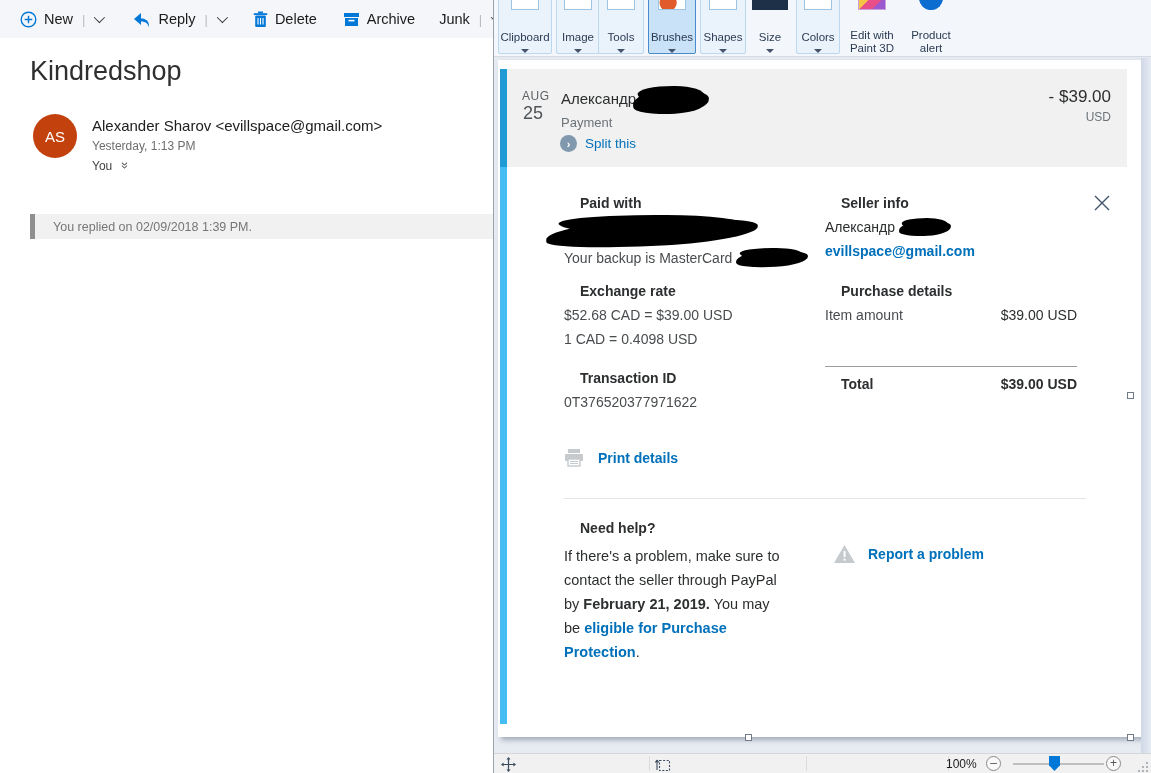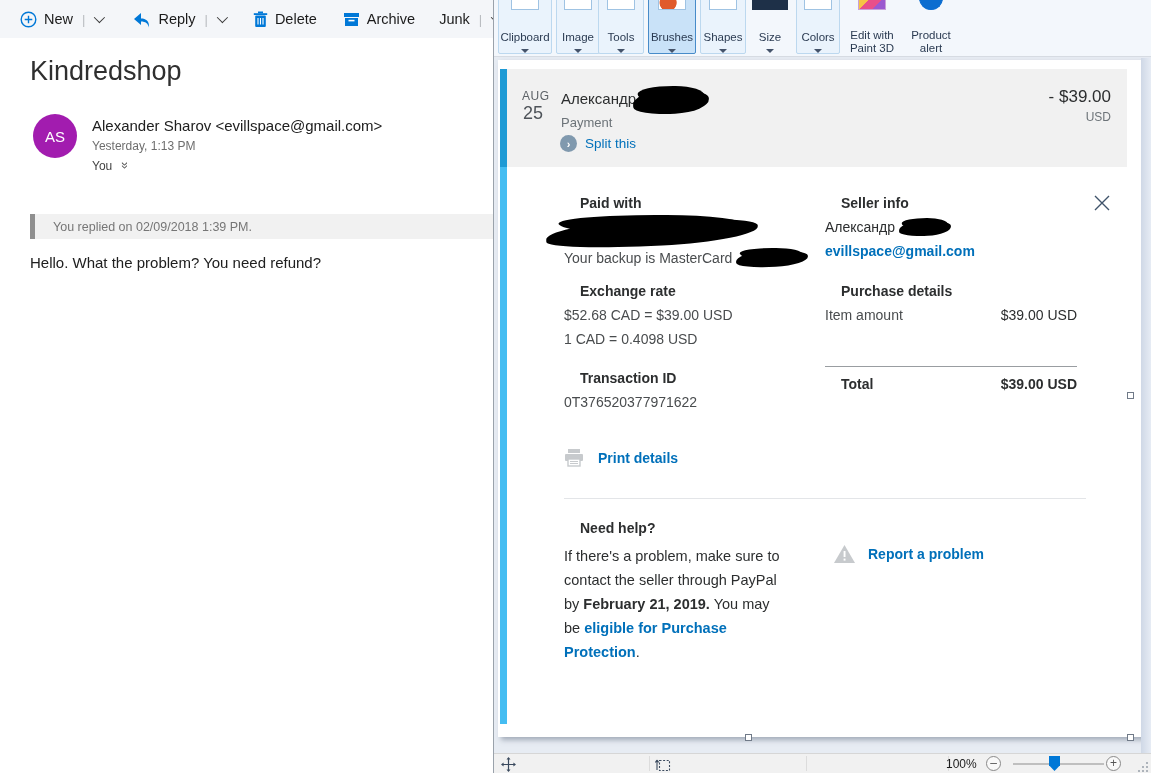--- a/index.html
+++ b/index.html
@@ -8,21 +8,21 @@
   .abs{position:absolute;}
 
   
   #mail-pane{left:0;top:0;width:493px;height:773px;background:#fff;}
   #mail-toolbar{left:0;top:0;width:493px;height:38px;background:#f4f6f9;display:flex;align-items:center;}
   .tb-item{display:flex;align-items:center;gap:7px;color:#1b1b1b;font-size:14.5px;white-space:nowrap;}
   .tb-sep{color:#b9bcc0;font-size:13px;margin:0 2px;}
   .chev{width:7px;height:7px;border-right:1.6px solid #3a3a3a;border-bottom:1.6px solid #3a3a3a;
         transform:rotate(45deg) translateY(-2px);display:inline-block;}
   #mail-subject{left:30px;top:56px;font-size:27px;color:#2f2f2f;}
-  #avatar{left:33px;top:114px;width:44px;height:44px;border-radius:50%;background:#a21caf;
+  #avatar{left:33px;top:114px;width:44px;height:44px;border-radius:50%;background:#c2410c;
           color:#fff;font-size:15px;display:flex;align-items:center;justify-content:center;}
   #msg-from{left:92px;top:117px;font-size:15px;color:#202020;}
   #msg-date{left:92px;top:139px;font-size:12px;color:#6e6e6e;}
   #msg-to{left:92px;top:158px;font-size:12px;color:#444;display:flex;gap:8px;align-items:center;}
   .dbl-chev{display:inline-block;transform:rotate(-90deg);color:#555;font-size:13px;}
   #reply-banner{left:30px;top:214px;width:461px;height:25px;background:#f1f1f1;
                 border-left:5px solid #8f8f8f;display:flex;align-items:center;}
   #reply-banner span{margin-left:18px;font-size:12.5px;color:#767676;}
   #msg-body{left:30px;top:254px;font-size:15px;color:#202020;}
 
@@ -148,21 +148,20 @@
     <div id="msg-date" class="abs">Yesterday, 1:13 PM</div>
     <div id="msg-to" class="abs">
       <span>You</span>
       <span class="dbl-chev">«</span>
     </div>
 
     <div id="reply-banner" class="abs">
       <span>You replied on 02/09/2018 1:39 PM.</span>
     </div>
 
-    <div id="msg-body" class="abs">Hello. What the problem? You need refund?</div>
   </div>
 
   <div id="paint" class="abs">
 
     <div id="ribbon" class="abs">
       <div class="rgroup" style="left:4px;width:54px;">
         <div class="rg-icon"></div>
         <div class="rg-label">Clipboard</div>
           <i class="rg-arrow"></i>
       </div>

